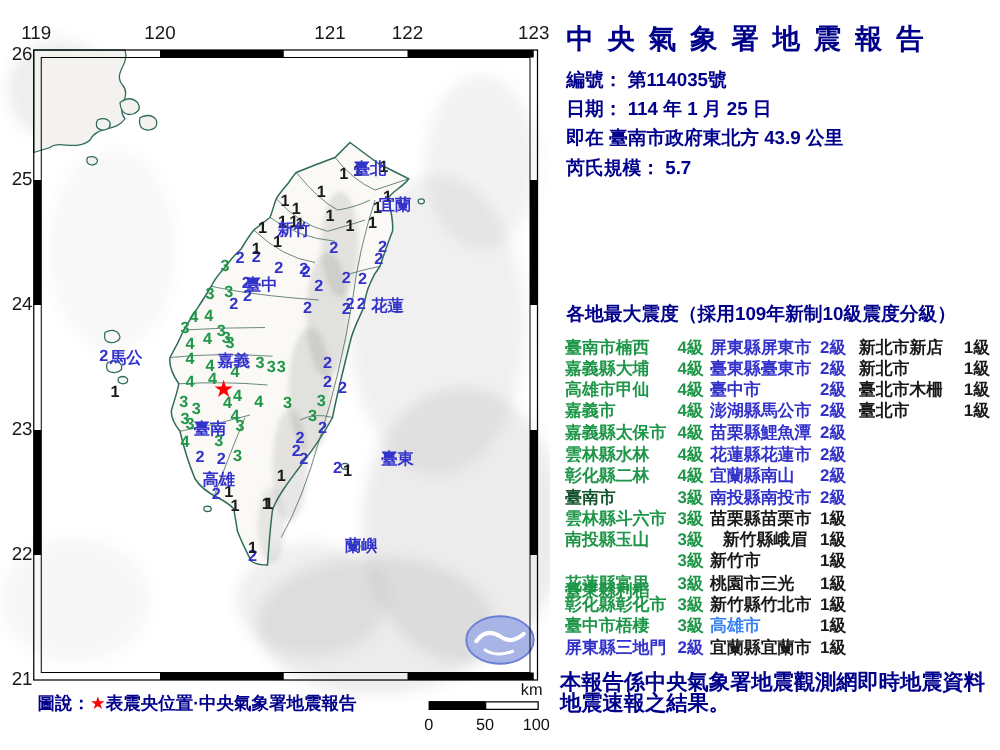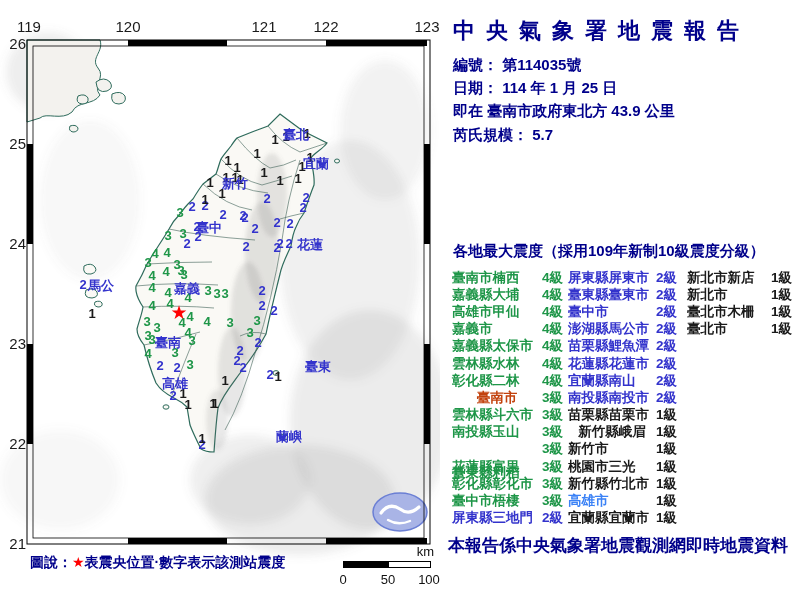--- a/index.html
+++ b/index.html
@@ -284,21 +284,21 @@
         <div class="place" style="left: 88px; top: 279px; color: rgb(51, 51, 204);">馬公</div>
         <div class="place" style="left: 155px; top: 336px; color: rgb(51, 51, 204);">臺南</div>
         <div class="place" style="left: 162px; top: 377px; color: rgb(51, 51, 204);">高雄</div>
         <div class="place" style="left: 305px; top: 360px; color: rgb(51, 51, 204);">臺東</div>
         <div class="place" style="left: 276px; top: 430px; color: rgb(51, 51, 204);">蘭嶼</div>
       </div>
 
     <div id="epicenter-star" style="left: 179px; top: 313px; color: rgb(255, 0, 0);">★</div>
 
     <div id="map-legend" style="color: rgb(0, 0, 139);">
-      <span>圖說：</span><span id="legend-star" style="color: rgb(255, 0, 0);">★</span><span>表震央位置·數字表示該測站震度</span>
+      <span>圖說：</span><span id="legend-star" style="color: rgb(255, 0, 0);">★</span><span>表震央位置·中央氣象署地震報告</span>
     </div>
 
     <div id="scale-km">km</div>
     <div class="scale-seg" style="left:343px;width:45px;background:#000;"></div>
     <div class="scale-seg" style="left:388px;width:43px;background:#fff;"></div>
     <div class="scale-num" style="left:328px;">0</div>
     <div class="scale-num" style="left:373px;">50</div>
     <div class="scale-num" style="left:414px;">100</div>
   </div>
 
@@ -362,21 +362,21 @@
         </div>
         <div class="itrow">
           <div class="itcell c-n1" style="color: rgb(30, 150, 72);">彰化縣二林</div>
           <div class="itcell c-l1" style="color: rgb(30, 150, 72);">4級</div>
           <div class="itcell c-n2" style="color: rgb(51, 51, 204);">宜蘭縣南山</div>
           <div class="itcell c-l2" style="color: rgb(51, 51, 204);">2級</div>
           <div class="itcell c-n3"></div>
           <div class="itcell c-l3"></div>
         </div>
         <div class="itrow">
-          <div class="itcell c-n1" style="color: #c2410c; text-align: center;">臺南市</div>
+          <div class="itcell c-n1" style="color: #14532d;">臺南市</div>
           <div class="itcell c-l1" style="color: rgb(30, 150, 72);">3級</div>
           <div class="itcell c-n2" style="color: rgb(51, 51, 204);">南投縣南投市</div>
           <div class="itcell c-l2" style="color: rgb(51, 51, 204);">2級</div>
           <div class="itcell c-n3"></div>
           <div class="itcell c-l3"></div>
         </div>
         <div class="itrow">
           <div class="itcell c-n1" style="color: rgb(30, 150, 72);">雲林縣斗六市</div>
           <div class="itcell c-l1" style="color: rgb(30, 150, 72);">3級</div>
           <div class="itcell c-n2" style="color: rgb(26, 26, 26);">苗栗縣苗栗市</div>
@@ -428,16 +428,17 @@
           <div class="itcell c-n1" style="color: rgb(51, 51, 204);">屏東縣三地門</div>
           <div class="itcell c-l1" style="color: rgb(51, 51, 204);">2級</div>
           <div class="itcell c-n2" style="color: rgb(26, 26, 26);">宜蘭縣宜蘭市</div>
           <div class="itcell c-l2" style="color: rgb(26, 26, 26);">1級</div>
           <div class="itcell c-n3"></div>
           <div class="itcell c-l3"></div>
         </div>
       </div>
     <div id="report-footer" style="color: rgb(0, 0, 139);">
       <div>本報告係中央氣象署地震觀測網即時地震資料</div>
+      <div>地震速報之結果。</div>
     </div>
   </div>
 
 </div>
 
 </body></html>

